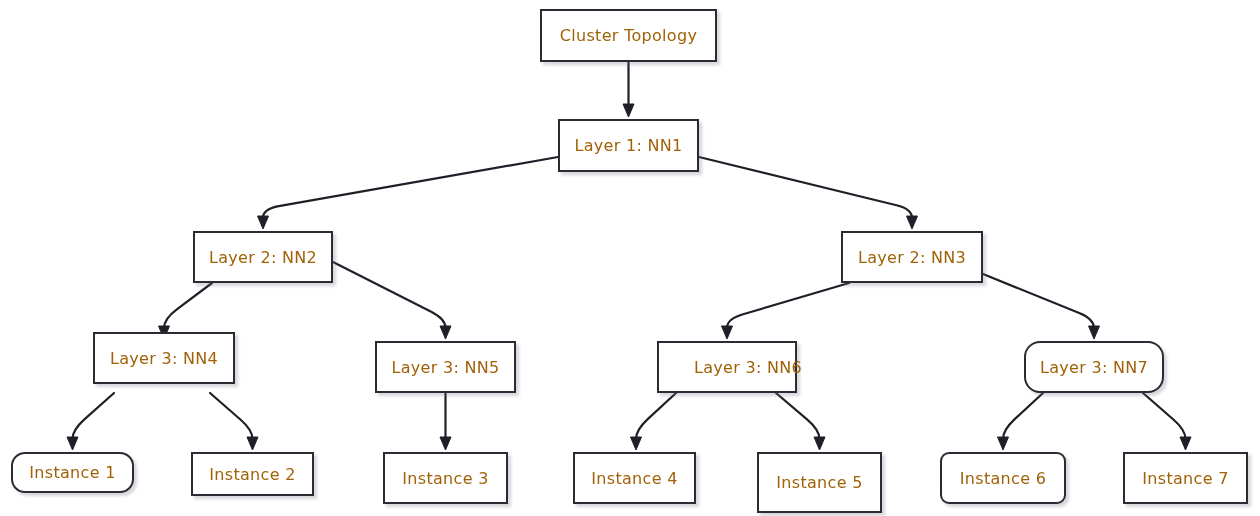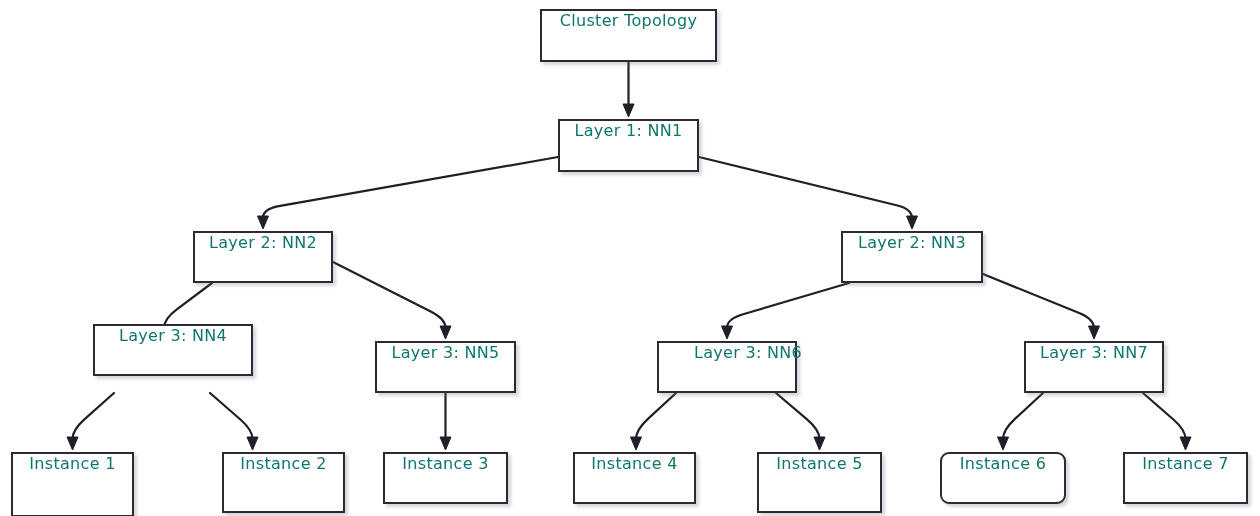--- a/index.html
+++ b/index.html
@@ -34,25 +34,25 @@
     stroke-width: 1;
     stroke-linejoin: round;
   }
   .node {
     position: absolute;
     box-sizing: border-box;
     background: #ffffff;
     border: 2px solid #2b2b33;
     box-shadow: 3px 3px 3px rgba(120,120,140,0.30);
     display: flex;
-    align-items: flex-start;
+    align-items: center;
     justify-content: center;
     font-size: 16px;
     letter-spacing: 0.3px;
-    color: #0f766e;
+    color: #a16207;
     white-space: nowrap;
   }
 </style>
 </head>
 <body>
 
 <div id="canvas">
   <svg id="edges" xmlns="http://www.w3.org/2000/svg" viewBox="0 0 1260 516">
       <path d="M 628.5 62 L 628.5 106" class="edge-line"></path>
       <polygon points="628.5,117 623,104 634,104" class="edge-arrow"></polygon>
@@ -89,36 +89,36 @@
       </div>
       <div class="node" style="left: 558px; top: 119px; width: 141px; height: 53px;">
         <span>Layer 1: NN1</span>
       </div>
       <div class="node" style="left: 193px; top: 231px; width: 140px; height: 52px;">
         <span>Layer 2: NN2</span>
       </div>
       <div class="node" style="left: 841px; top: 231px; width: 142px; height: 52px;">
         <span>Layer 2: NN3</span>
       </div>
-      <div class="node" style="left: 93px; top: 324px; width: 160px; height: 52px;">
+      <div class="node" style="left: 93px; top: 332px; width: 142px; height: 52px;">
         <span>Layer 3: NN4</span>
       </div>
       <div class="node" style="left: 375px; top: 341px; width: 141px; height: 52px;">
         <span>Layer 3: NN5</span>
       </div>
       <div class="node" style="left: 657px; top: 341px; width: 140px; height: 52px; padding-left: 42px;">
         <span>Layer 3: NN6</span>
       </div>
-      <div class="node" style="left: 1024px; top: 341px; width: 140px; height: 52px;">
+      <div class="node" style="left: 1024px; top: 341px; width: 140px; height: 52px; border-radius: 16px;">
         <span>Layer 3: NN7</span>
       </div>
-      <div class="node" style="left: 11px; top: 452px; width: 123px; height: 65px;">
+      <div class="node" style="left: 11px; top: 452px; width: 123px; height: 41px; border-radius: 14px;">
         <span>Instance 1</span>
       </div>
-      <div class="node" style="left: 191px; top: 452px; width: 123px; height: 61px; margin-left: 31px;">
+      <div class="node" style="left: 191px; top: 452px; width: 123px; height: 44px;">
         <span>Instance 2</span>
       </div>
       <div class="node" style="left: 383px; top: 452px; width: 125px; height: 52px;">
         <span>Instance 3</span>
       </div>
       <div class="node" style="left: 573px; top: 452px; width: 123px; height: 52px;">
         <span>Instance 4</span>
       </div>
       <div class="node" style="left: 757px; top: 452px; width: 125px; height: 61px;">
         <span>Instance 5</span>

